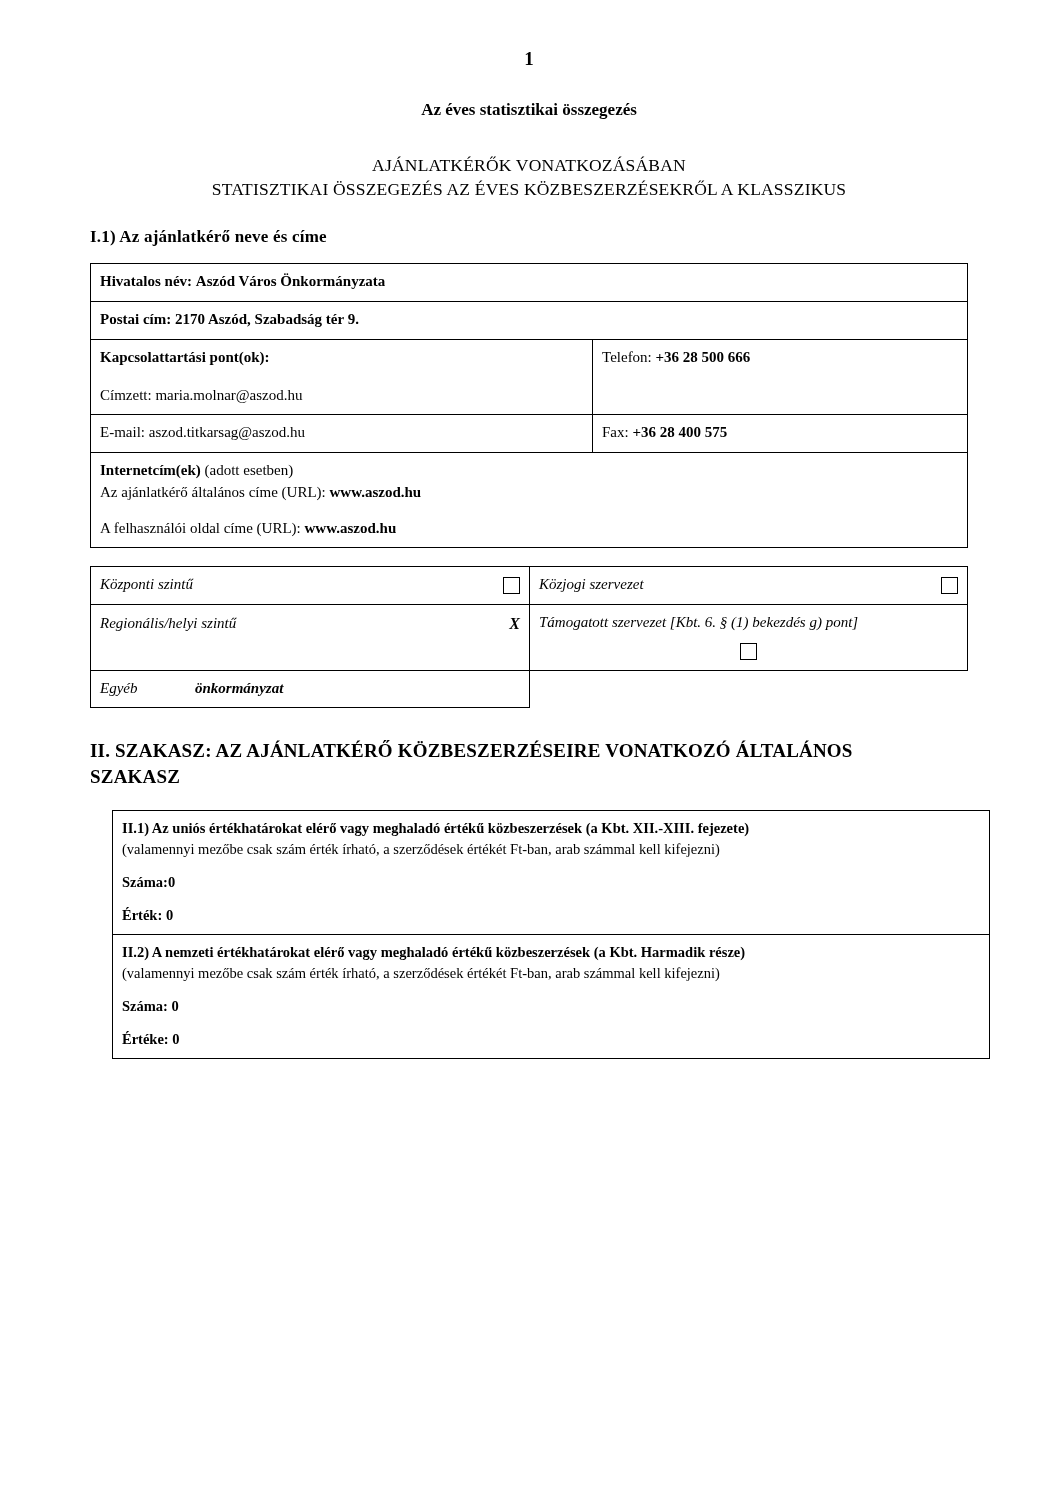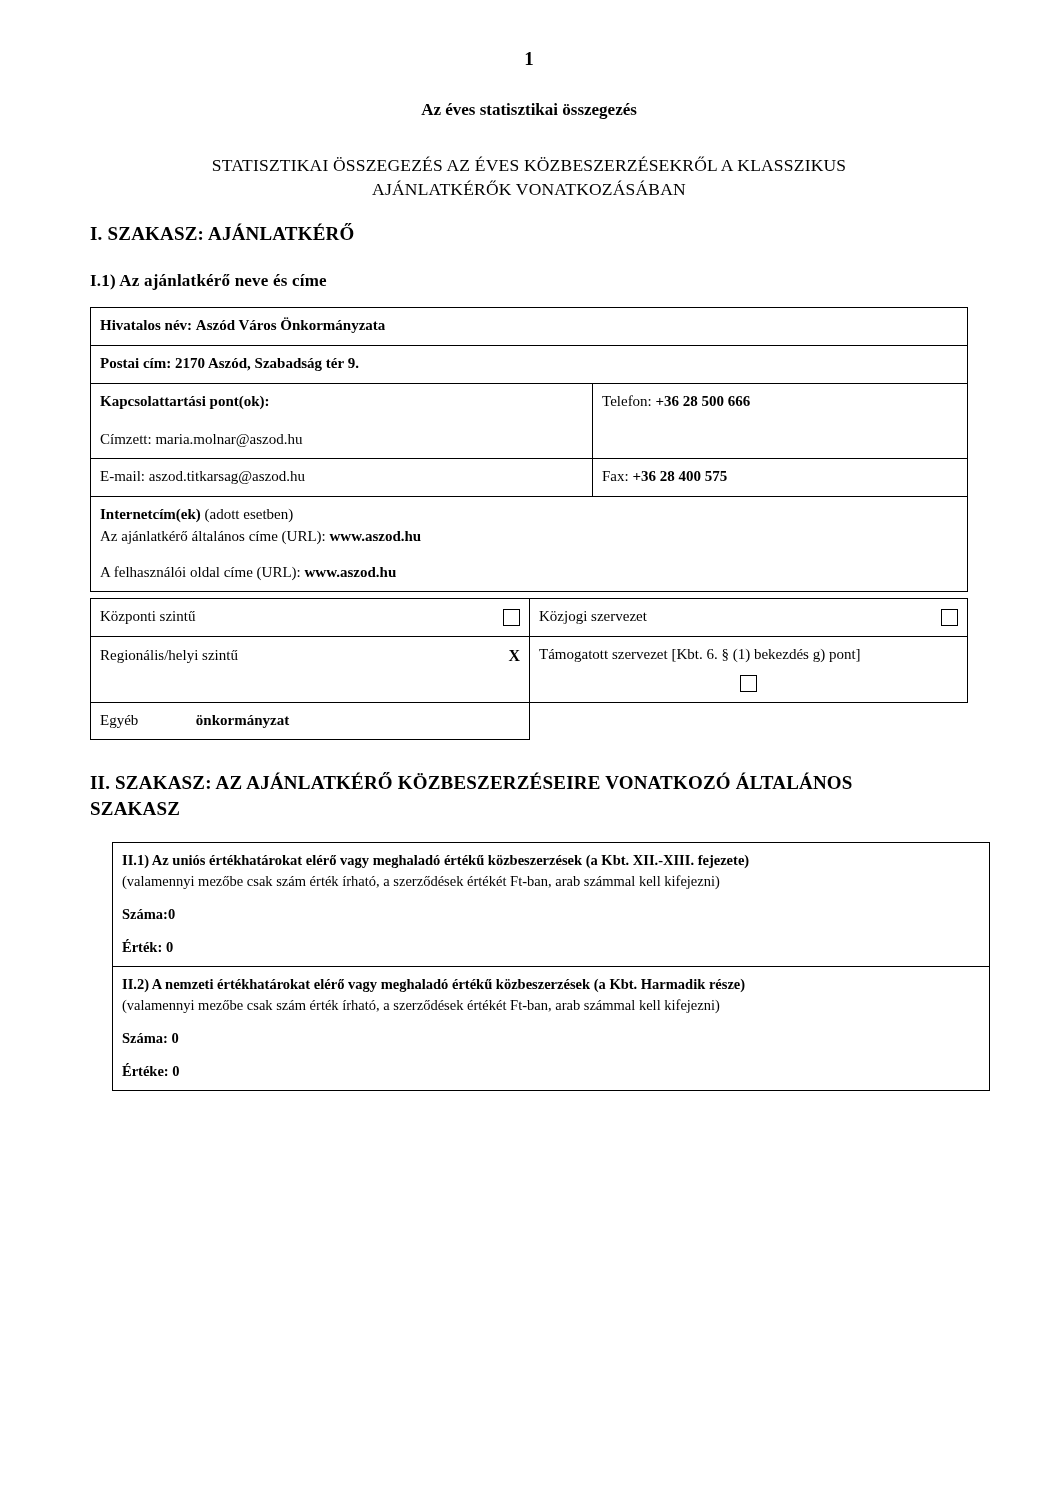--- a/index.html
+++ b/index.html
@@ -80,22 +80,23 @@
   .t1 {
     margin-top: 16px;
     width: 840px;
   }
   .t1 td { height: 20px; }
   .bold { font-weight: bold; }
   .cellpad-tall { height: 56px; }
 
   
   .t2 {
-    margin-top: 6px;
+    margin-top: 18px;
     width: 840px;
+    font-style: italic;
   }
   .t2 td {
     font-size: 15px;
     padding: 9px 10px;
   }
   .checkbox {
     display: inline-block;
     width: 15px;
     height: 15px;
     border: 1.8px solid #000;
@@ -137,25 +138,24 @@
 <body>
 
 <div class="page">
 
   <div class="page-number">1</div>
 
 
   <div class="subtitle">Az éves statisztikai összegezés</div>
 
   <div class="main-title">
+    <div>AJÁNLATKÉRŐK VONATKOZÁSÁBAN</div>
     <div>STATISZTIKAI ÖSSZEGEZÉS AZ ÉVES KÖZBESZERZÉSEKRŐL A KLASSZIKUS</div>
-    <div>AJÁNLATKÉRŐK VONATKOZÁSÁBAN</div>
   </div>
 
-  <div class="section-head">I. SZAKASZ: AJÁNLATKÉRŐ</div>
 
   <div class="sub-head">I.1) Az ajánlatkérő neve és címe</div>
 
   <table class="box t1">
     <tbody>
         <tr>
       <td colspan="3">
         <span class="bold">Hivatalos név:</span>
         <span class="bold">Aszód Város Önkormányzata</span>
       </td>

